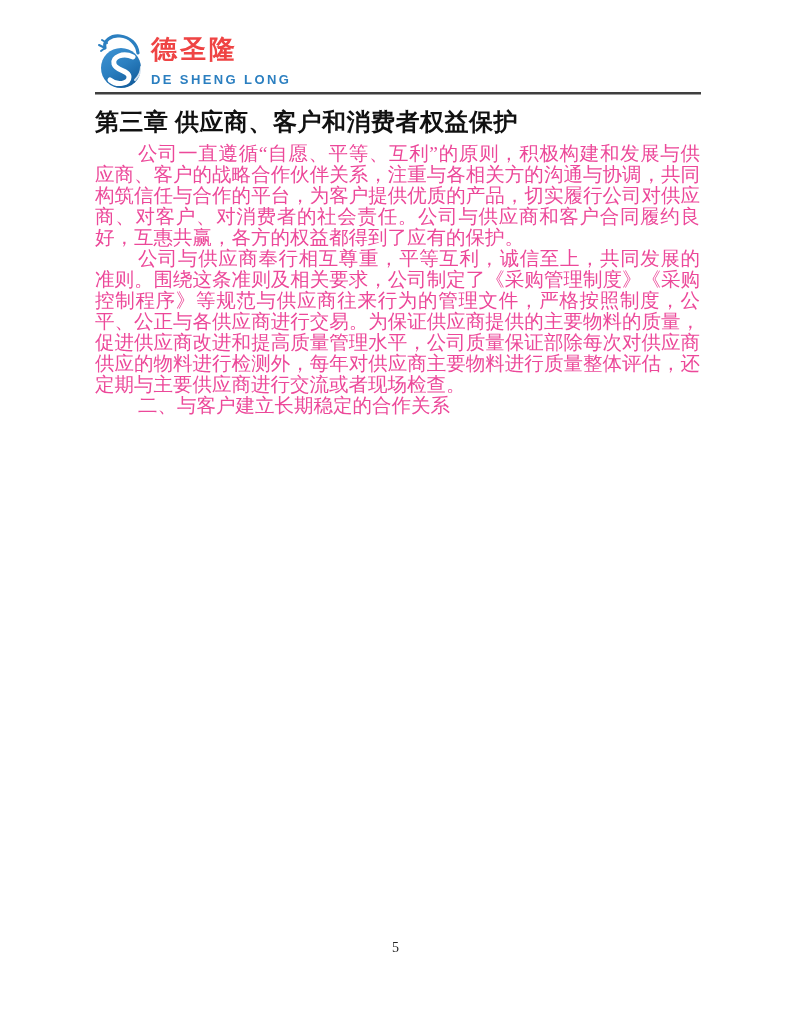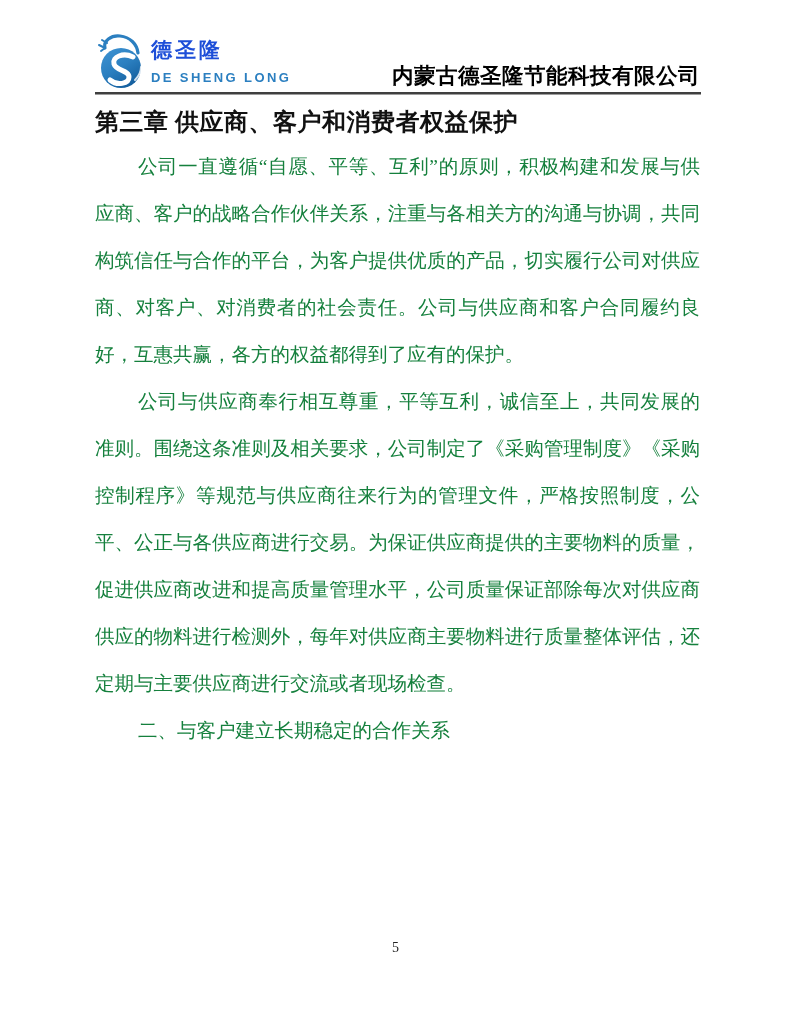--- a/index.html
+++ b/index.html
@@ -18,21 +18,21 @@
     position:absolute; left:95px; top:30px; width:605px; height:62px;
     display:flex; justify-content:space-between; align-items:flex-end;
   }
   .logo {
     display:flex; align-items:center; gap:4px;
     align-self:flex-start; margin-top:2px;
   }
   .logo-text { display:flex; flex-direction:column; line-height:1; }
   .logo-cn {
     font-family:"Liberation Sans","DejaVu Sans",sans-serif;
-    font-weight:bold; font-size:21px; letter-spacing:3px; color:#1d4ed8;
+    font-weight:bold; font-size:26px; letter-spacing:3px; color:#ef4444;
   }
   .logo-en {
     font-family:"Liberation Sans","DejaVu Sans",sans-serif;
     font-weight:bold; font-size:13px; letter-spacing:2.4px;
     color:#2b7fc0; margin-top:11px;
   }
   .company-name {
     font-size:21.5px; font-weight:bold; color:#000;
     letter-spacing:0.5px; white-space:nowrap; padding-bottom:2px;
   }
@@ -41,22 +41,22 @@
     background:linear-gradient(to bottom,#3f3f3f 0,#3f3f3f 66%,#9d9d9d 66%,#9d9d9d 100%);
   }
   
   .doc-body { position:absolute; left:95px; top:103px; width:605px; }
   .doc-title {
     font-size:24px; font-weight:bold; 
     line-height:38px; margin-bottom:2px; color:#111;
     letter-spacing:0.5px;
   }
   .para, .section-heading {
-    font-size:19.5px; line-height:47px;
-    text-indent:2.2em; color:#15803d;
+    font-size:19.5px; line-height:21px;
+    text-indent:2.2em; color:#ec4899;
   }
   .para { text-align:justify; text-justify:inter-ideograph; }
   .section-heading { text-align:left; }
   
   .doc-footer {
     position:absolute; left:0; top:938px; width:791px;
     text-align:center;
   }
   .page-num { font-size:14px; color:#222; }
 </style>
@@ -82,21 +82,20 @@
         <circle cx="26" cy="36" r="20" fill="url(#ball)"></circle>
 
         <path d="M38,25 C28,20 17,25 19,32 C21,39 34,38 34,45 C34,52 22,54 15,48" fill="none" stroke="#ffffff" stroke-width="5" stroke-linecap="round"></path>
         <path d="M40,48 C44,44 46,40 46,35" fill="none" stroke="#ffffff" stroke-width="2" stroke-linecap="round" opacity="0.8"></path>
       </svg>
       <div class="logo-text">
         <span class="logo-cn">德圣隆</span>
         <span class="logo-en">DE SHENG LONG</span>
       </div>
     </div>
-    <div class="company-name">内蒙古德圣隆节能科技有限公司</div>
   </header>
 
   <div class="header-rule"></div>
 
   <main class="doc-body">
     <h1 class="doc-title">第三章 供应商、客户和消费者权益保护</h1>
     <p class="para">公司一直遵循“自愿、平等、互利”的原则，积极构建和发展与供应商、客户的战略合作伙伴关系，注重与各相关方的沟通与协调，共同构筑信任与合作的平台，为客户提供优质的产品，切实履行公司对供应商、对客户、对消费者的社会责任。公司与供应商和客户合同履约良好，互惠共赢，各方的权益都得到了应有的保护。</p>
     <p class="para">公司与供应商奉行相互尊重，平等互利，诚信至上，共同发展的准则。围绕这条准则及相关要求，公司制定了《采购管理制度》《采购控制程序》等规范与供应商往来行为的管理文件，严格按照制度，公平、公正与各供应商进行交易。为保证供应商提供的主要物料的质量，促进供应商改进和提高质量管理水平，公司质量保证部除每次对供应商供应的物料进行检测外，每年对供应商主要物料进行质量整体评估，还定期与主要供应商进行交流或者现场检查。</p>
     <p class="section-heading">二、与客户建立长期稳定的合作关系</p>
   </main>

